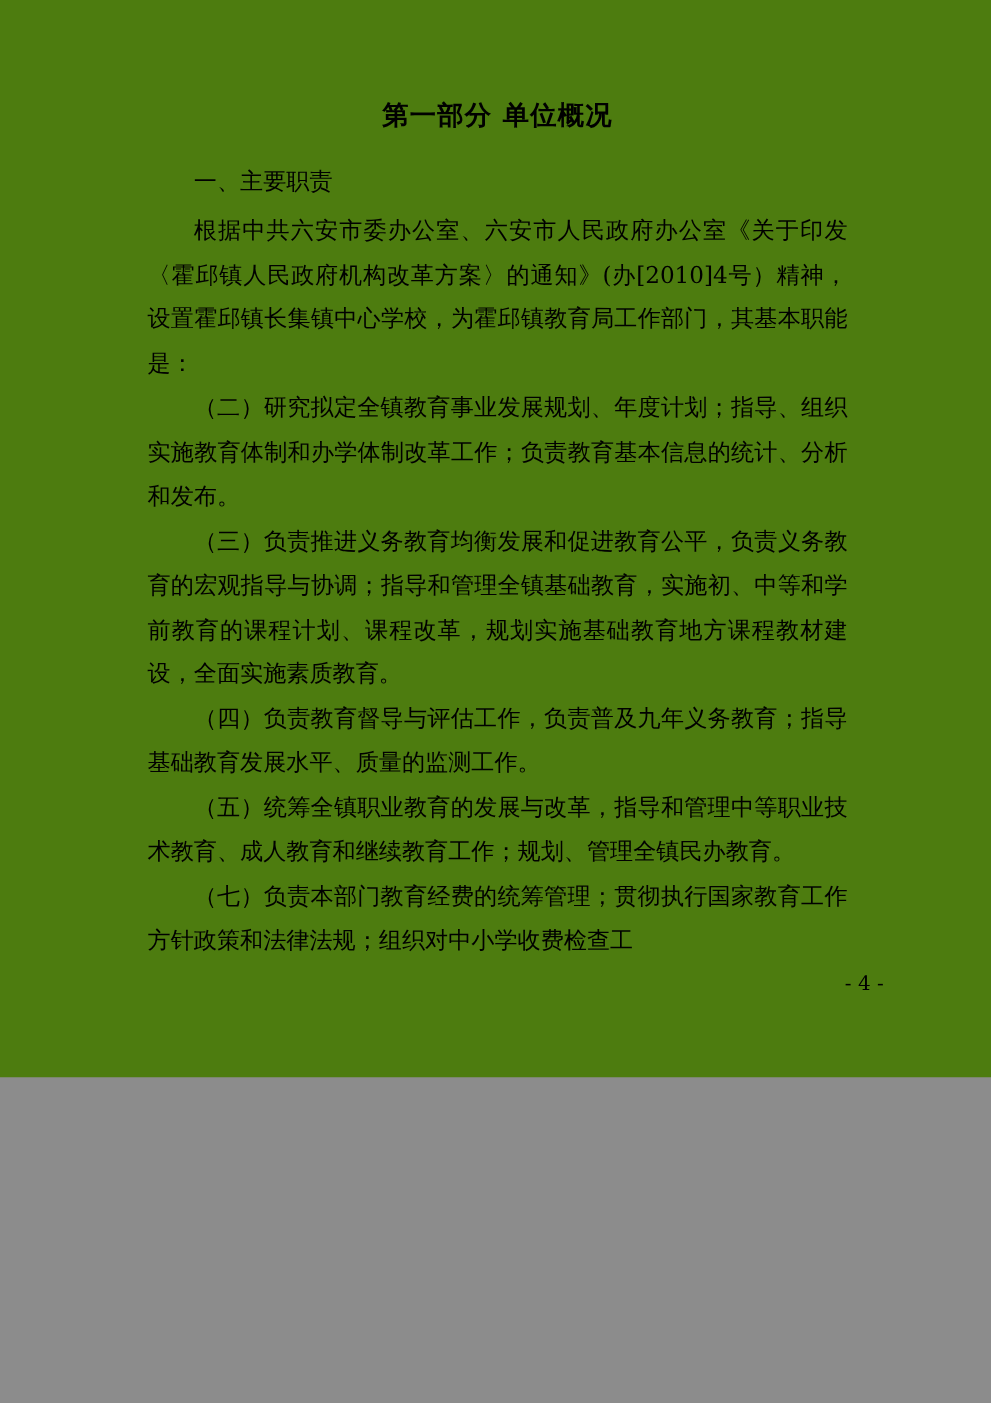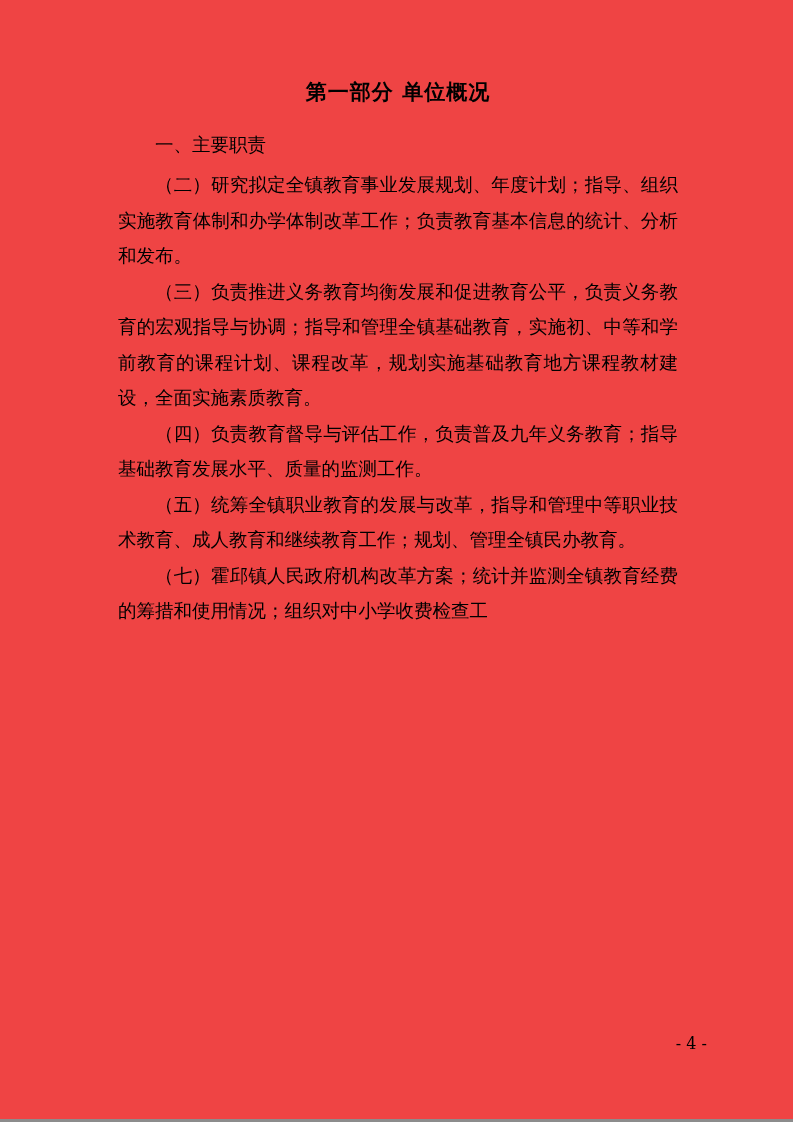--- a/index.html
+++ b/index.html
@@ -6,22 +6,22 @@
     margin: 0;
     padding: 0;
     background: #8c8c8c;
   }
   body {
     font-family: "DejaVu Serif", "Liberation Serif", serif;
   }
   .page {
     position: relative;
     width: 793px;
-    height: 1119px;
-    background: #ef4444;
+    height: 862px;
+    background: #4d7c0f;
     margin: 0 auto;
     overflow: hidden;
     box-sizing: border-box;
   }
   .content {
     position: absolute;
     left: 118px;
     top: 78px;
     width: 560px;
   }
@@ -59,20 +59,21 @@
     color: #000;
   }
 </style>
 </head>
 <body>
 
 <div class="page">
   <div class="content">
     <h1 class="doc-title">第一部分  单位概况</h1>
     <h2 class="section-heading">一、主要职责</h2>
+    <p class="para">根据中共六安市委办公室、六安市人民政府办公室《关于印发〈霍邱镇人民政府机构改革方案〉的通知》(办[2010]4号）精神，设置霍邱镇长集镇中心学校，为霍邱镇教育局工作部门，其基本职能是：</p>
     <p class="para">（二）研究拟定全镇教育事业发展规划、年度计划；指导、组织实施教育体制和办学体制改革工作；负责教育基本信息的统计、分析和发布。</p>
     <p class="para">（三）负责推进义务教育均衡发展和促进教育公平，负责义务教育的宏观指导与协调；指导和管理全镇基础教育，实施初、中等和学前教育的课程计划、课程改革，规划实施基础教育地方课程教材建设，全面实施素质教育。</p>
     <p class="para">（四）负责教育督导与评估工作，负责普及九年义务教育；指导基础教育发展水平、质量的监测工作。</p>
     <p class="para">（五）统筹全镇职业教育的发展与改革，指导和管理中等职业技术教育、成人教育和继续教育工作；规划、管理全镇民办教育。</p>
-    <p class="para">（七）霍邱镇人民政府机构改革方案；统计并监测全镇教育经费的筹措和使用情况；组织对中小学收费检查工</p>
+    <p class="para">（七）负责本部门教育经费的统筹管理；贯彻执行国家教育工作方针政策和法律法规；组织对中小学收费检查工</p>
   </div>
   <div class="page-number">- 4 -</div>
 </div>
 
 </body></html>

